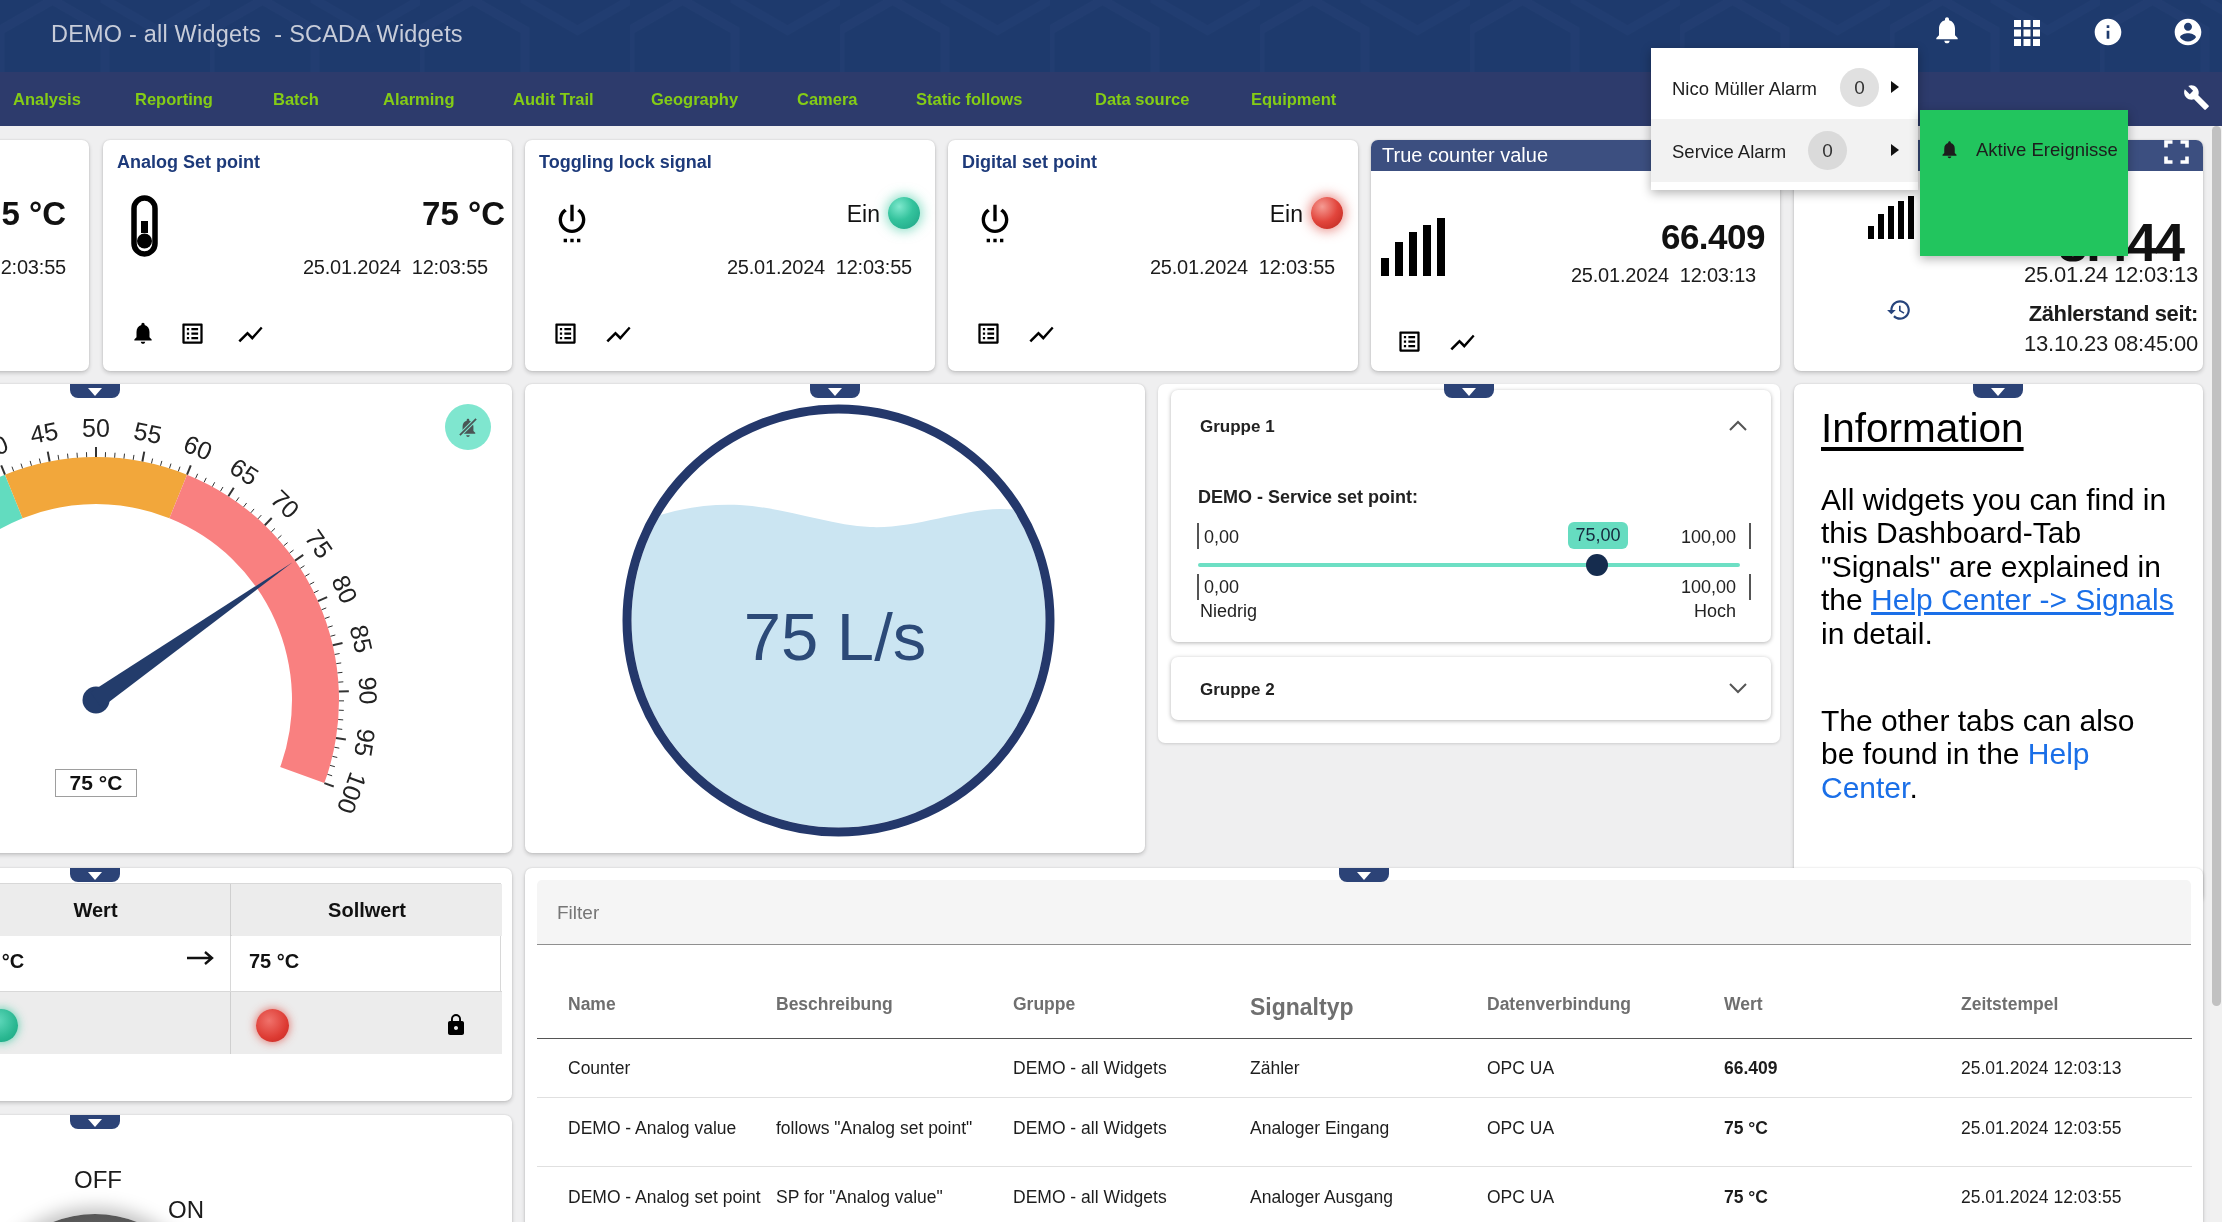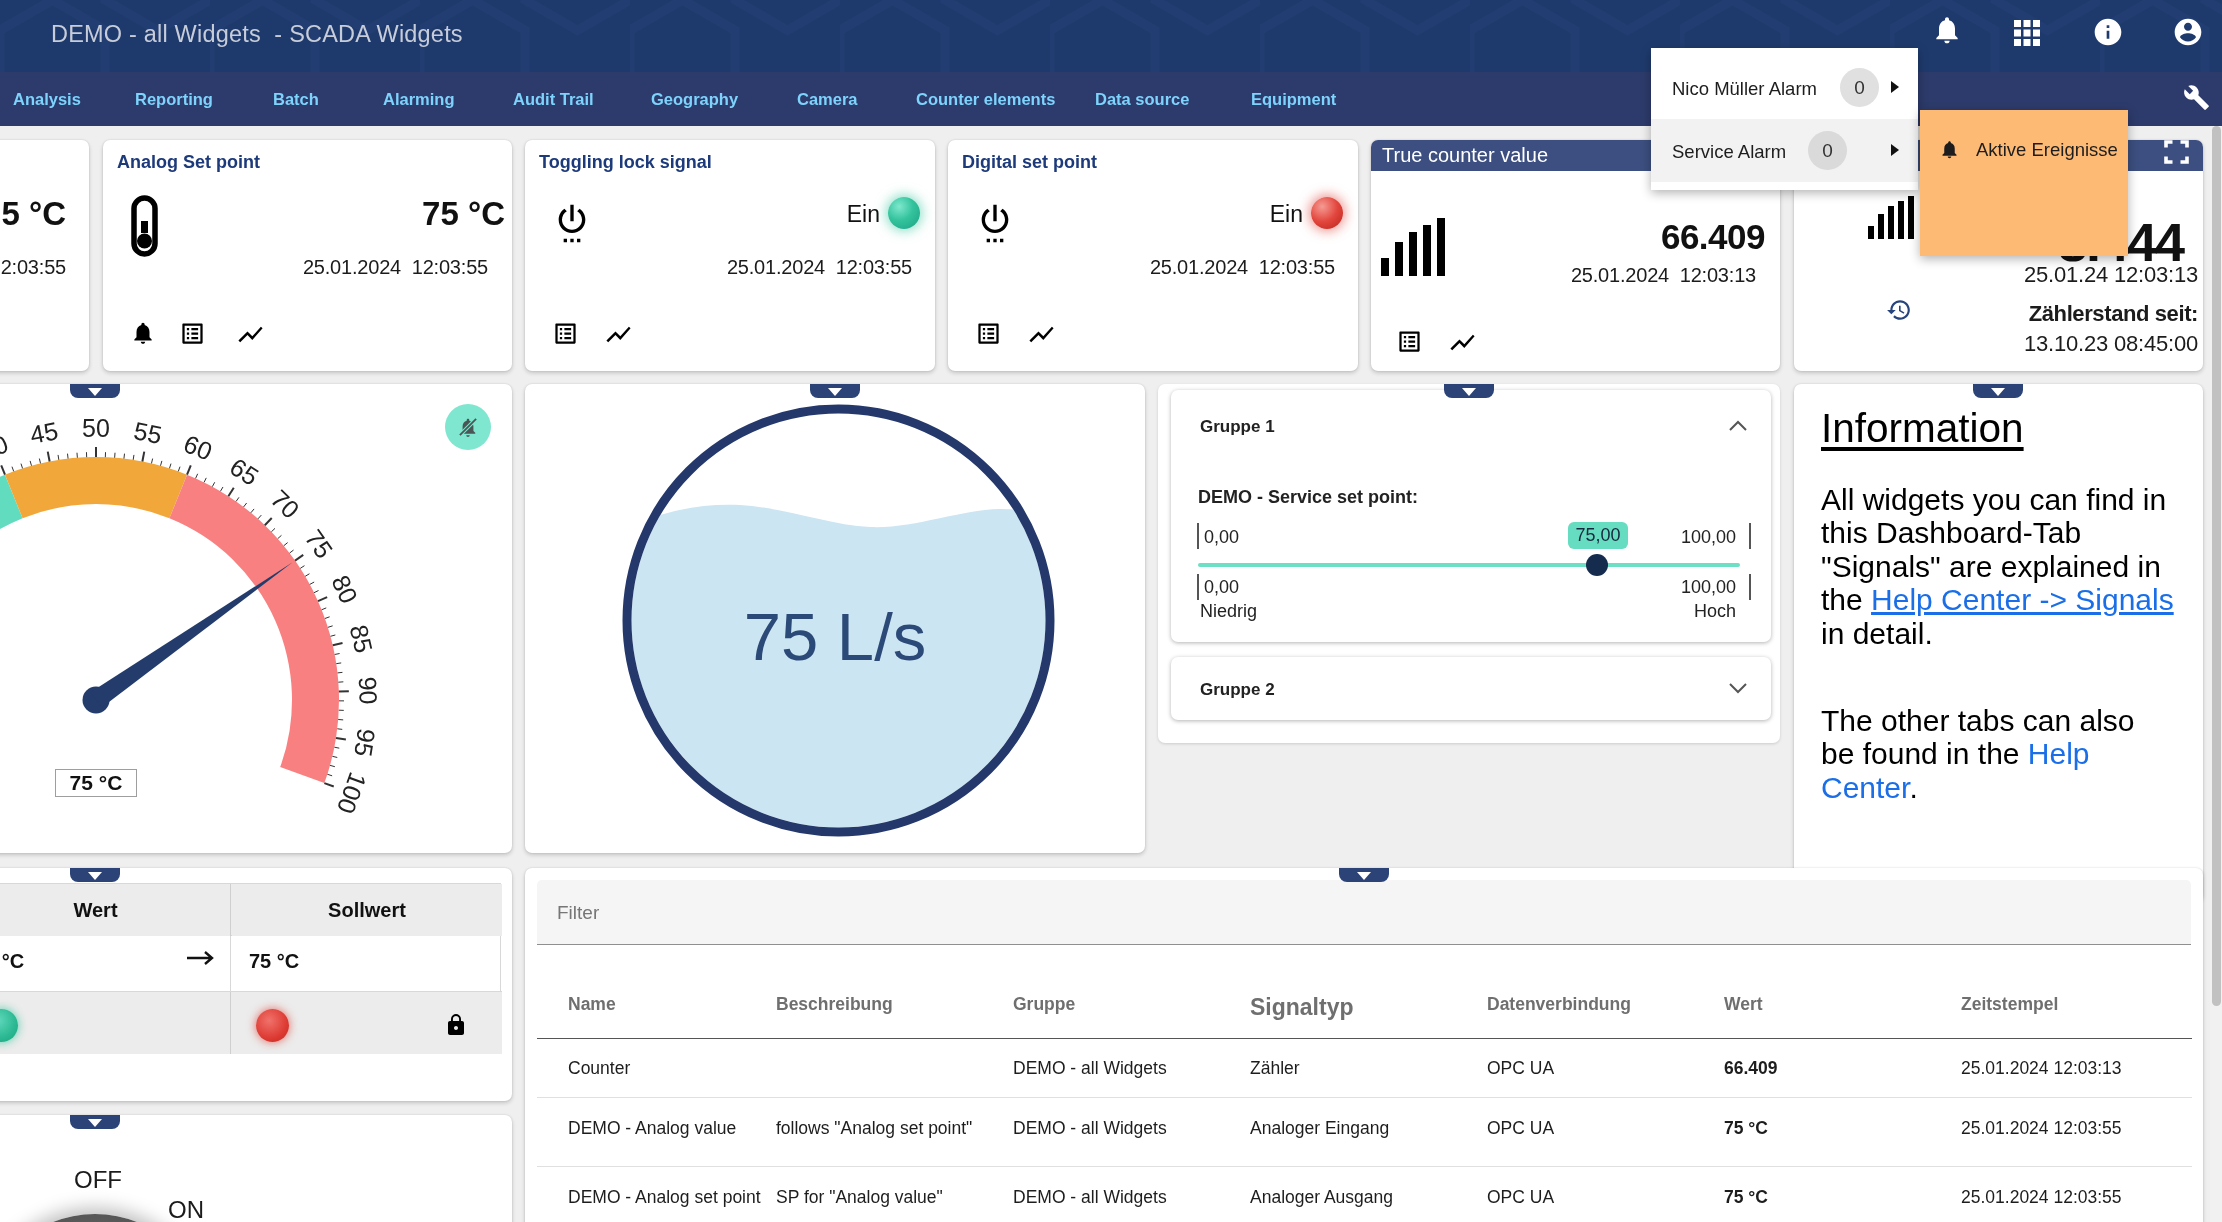--- a/index.html
+++ b/index.html
@@ -6,21 +6,21 @@
 html,body { width:2222px; height:1222px; overflow:hidden; }
 body { font-family:"Liberation Sans", sans-serif; background:#efeff0; position:relative; }
 .abs { position:absolute; }
 .card { position:absolute; background:#fff; border-radius:7px; box-shadow:0 2px 4px rgba(0,0,0,0.18), 0 0 2px rgba(0,0,0,0.12); }
 .ctitle { position:absolute; left:14px; top:12px; font-size:18px; font-weight:bold; color:#1d3a7a; }
 .bigval { position:absolute; right:22px; font-weight:bold; color:#111; }
 .cdate { position:absolute; font-size:20px; letter-spacing:-0.2px; color:#1c1c1c; }
 .tab { position:absolute; width:50px; height:14px; background:#2c4377; border-radius:0 0 8px 8px; }
 .tab:after { content:""; position:absolute; left:50%; top:4px; margin-left:-7px; border-left:7px solid transparent; border-right:7px solid transparent; border-top:8px solid #fff; }
 .chead { position:absolute; left:0; top:0; right:0; height:31px; background:#3c4f80; color:#fff; font-size:20px; line-height:31px; padding-left:11px; }
-.navtab { position:absolute; top:0; height:54px; line-height:54px; color:#7dd3fc; font-size:16.5px; font-weight:bold; }
+.navtab { position:absolute; top:0; height:54px; line-height:54px; color:#84cc16; font-size:16.5px; font-weight:bold; }
 </style>
 </head>
 <body>
 
 <div class="abs" id="topbar" style="left:0;top:0;width:2222px;height:72px;background:#1e3a6d;overflow:hidden;">
   <svg width="2222" height="72" style="position:absolute;left:0;top:0;">
     <defs>
       <pattern id="hex" width="210" height="182" patternUnits="userSpaceOnUse">
         <path d="M52.5 0 L105 30.3 L105 91 L52.5 121.4 L0 91 L0 30.3 Z" fill="none" stroke="#2b477c" stroke-width="9" opacity="0.3"></path>
         <path d="M157.5 91 L210 121.4 L210 182 L157.5 212.4 L105 182 L105 121.4 Z" fill="none" stroke="#19325e" stroke-width="9" opacity="0.3"></path>
@@ -60,21 +60,21 @@
 </div>
 
 <div class="abs" id="navbar" style="left:0;top:72px;width:2222px;height:54px;background:#2d3b6c;">
   <div class="navtab" style="left:13px;">Analysis</div>
   <div class="navtab" style="left:135px;">Reporting</div>
   <div class="navtab" style="left:273px;">Batch</div>
   <div class="navtab" style="left:383px;">Alarming</div>
   <div class="navtab" style="left:513px;">Audit Trail</div>
   <div class="navtab" style="left:651px;">Geography</div>
   <div class="navtab" style="left:797px;">Camera</div>
-  <div class="navtab" style="left:916px;">Counter elements</div>
+  <div class="navtab" style="left:916px;">Static follows</div>
   <div class="navtab" style="left:1095px;">Data source</div>
   <div class="navtab" style="left:1251px;">Equipment</div>
   <svg class="abs" style="left:2183px;top:12px;" width="27" height="27" viewBox="0 0 24 24" fill="#fff">
       <path d="M22.7 19l-9.1-9.1c.9-2.3.4-5-1.5-6.9-2-2-5-2.4-7.4-1.3L9 6 6 9 1.6 4.7C.4 7.1.9 10.1 2.9 12.1c1.9 1.9 4.6 2.4 6.9 1.5l9.1 9.1c.4.4 1 .4 1.4 0l2.3-2.3c.5-.4.5-1.1.1-1.4z"></path>
     </svg>
 </div>
 
 <div class="abs" style="left:2210px;top:126px;width:12px;height:1096px;background:#f1f1f1;"></div>
 <div class="abs" style="left:2212px;top:126px;width:9px;height:880px;background:#c1c1c1;border-radius:5px;"></div>
 
@@ -444,21 +444,21 @@
     <div class="abs" style="left:189px;top:12px;width:39px;height:39px;border-radius:50%;background:#e0e0e0;text-align:center;line-height:39px;font-size:19px;color:#333;">0</div>
     <div class="abs" style="left:240px;top:25px;width:0;height:0;border-top:6.5px solid transparent;border-bottom:6.5px solid transparent;border-left:8.5px solid #111;"></div>
   </div>
   <div class="abs" style="left:0;top:71px;width:267px;height:63px;background:#f2f2f2;">
     <div class="abs" style="left:21px;top:22px;font-size:18.5px;color:#1d1d1d;white-space:nowrap;">Service Alarm</div>
     <div class="abs" style="left:157px;top:12px;width:39px;height:39px;border-radius:50%;background:#dadada;text-align:center;line-height:39px;font-size:19px;color:#333;">0</div>
     <div class="abs" style="left:240px;top:25px;width:0;height:0;border-top:6.5px solid transparent;border-bottom:6.5px solid transparent;border-left:8.5px solid #111;"></div>
   </div>
 </div>
 
-<div class="abs" style="left:1920px;top:110px;width:208px;height:146px;background:#fdba74;box-shadow:0 3px 10px rgba(0,0,0,0.3);z-index:51;">
+<div class="abs" style="left:1920px;top:110px;width:208px;height:146px;background:#22c55e;box-shadow:0 3px 10px rgba(0,0,0,0.3);z-index:51;">
   <div class="abs" style="left:0;top:8px;width:208px;height:61px;">
     <svg class="abs" style="left:19px;top:21px;" width="21" height="21" viewBox="0 0 24 24" fill="#1d1d1d">
         <path d="M12 22c1.1 0 2-.9 2-2h-4c0 1.1.9 2 2 2zm6-6v-5c0-3.07-1.63-5.64-4.5-6.32V4c0-.83-.67-1.5-1.5-1.5s-1.5.67-1.5 1.5v.68C7.64 5.36 6 7.92 6 11v5l-2 2v1h16v-1l-2-2z"></path>
       </svg>
     <div class="abs" style="left:56px;top:21px;font-size:18.5px;color:#1d1d1d;white-space:nowrap;">Aktive Ereignisse</div>
   </div>
 </div>
 
 <svg class="abs" style="left:2164px;top:140px;z-index:5;" width="25" height="24" viewBox="0 0 25 24" fill="none" stroke="#fff" stroke-width="3.6">
   <path d="M2 7.5 L2 2 L8.5 2"></path>

